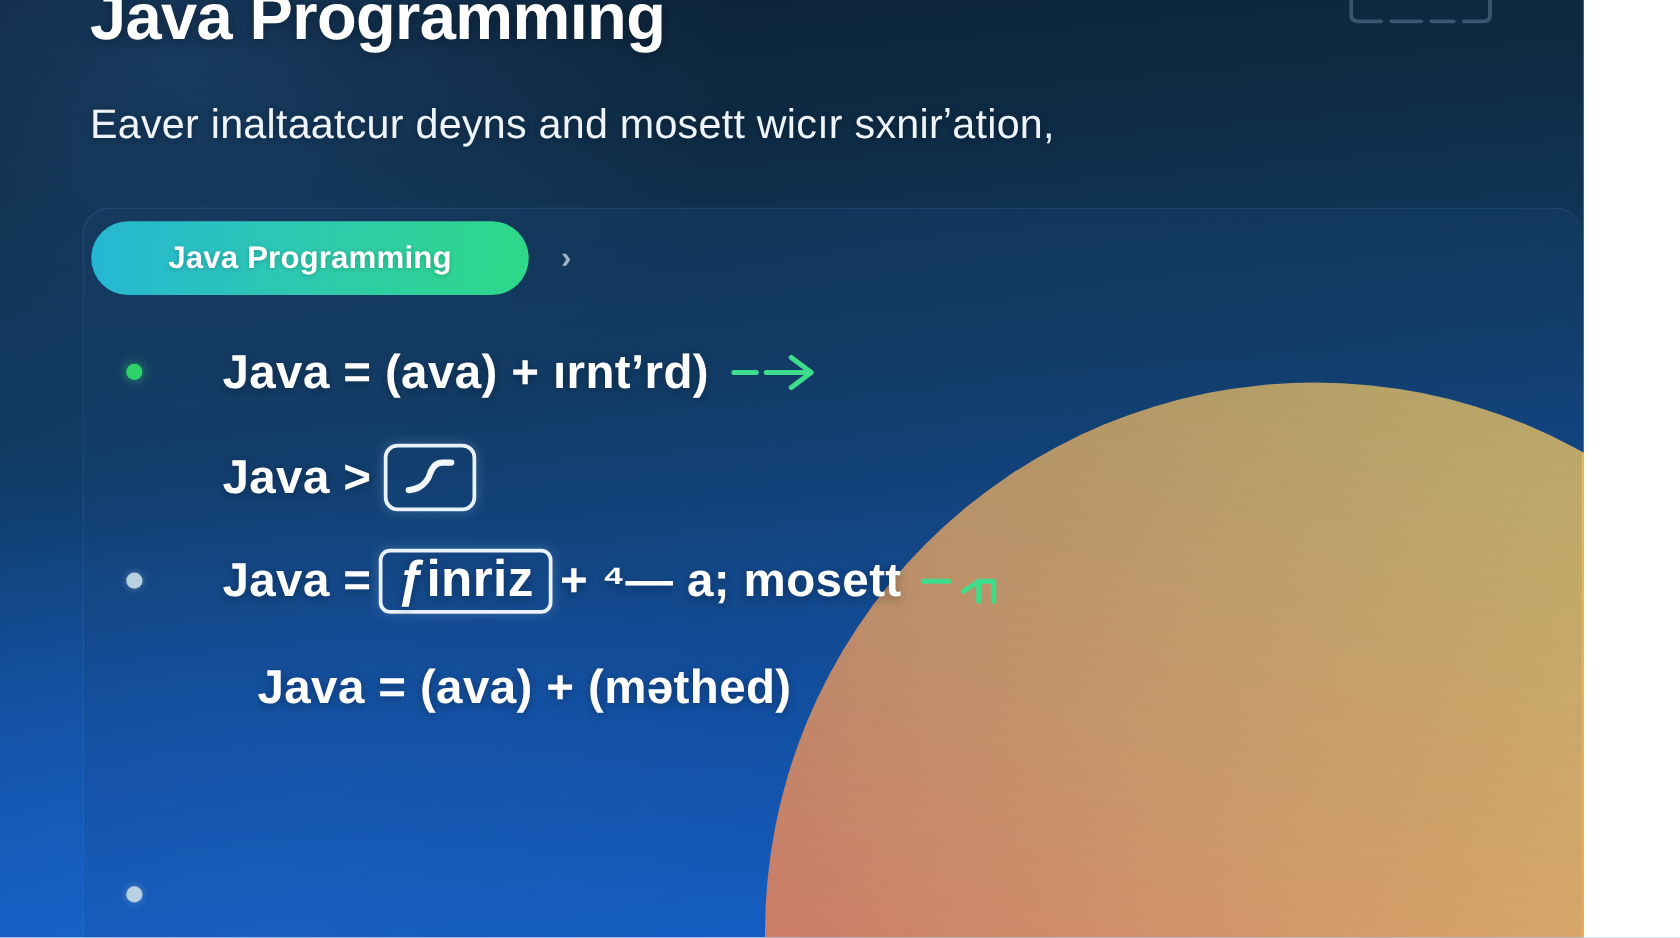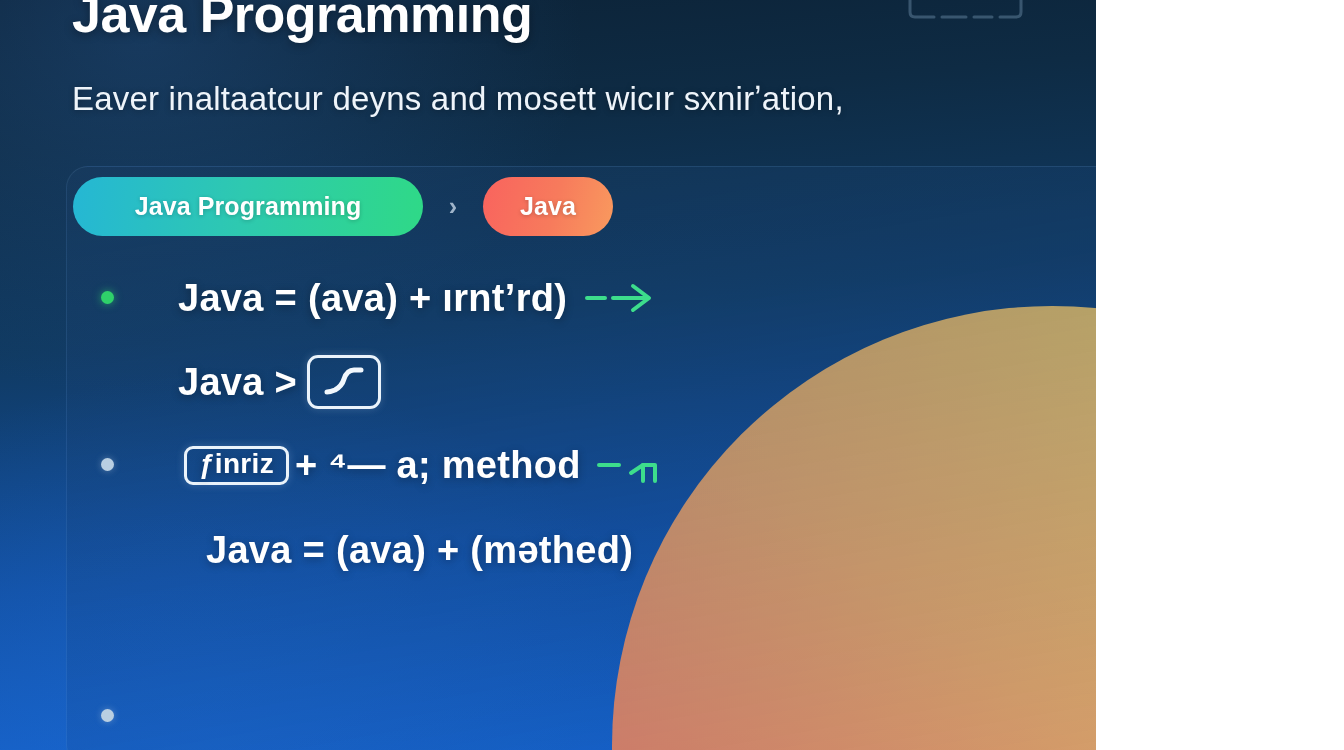--- a/index.html
+++ b/index.html
@@ -6,21 +6,21 @@
 
   html, body {
     width:1344px; height:750px;
     overflow:hidden;
     font-family:"Liberation Sans", sans-serif;
   }
 
   
   #stage {
     position:relative;
-    width:1096px; height:750px;
+    width:1267px; height:750px;
     background:linear-gradient(175deg,
         #0c2236 0%,
         #0e2b44 18%,
         #103a62 42%,
         #1250a3 70%,
         #1566d6 100%);
     overflow:hidden;
   }
 
   
@@ -150,21 +150,21 @@
   .accent-green { color:#3ddd8c; font-weight:700; }
 
   
   .token-box {
     display:inline-flex; align-items:center; justify-content:center;
     border:3px solid #eaf3fb;
     border-radius:9px;
     padding:1px 12px 4px 12px;
     margin:0 6px;
     line-height:1;
-    font-size:28px; font-weight:700;
+    font-size:41px; font-weight:700;
     color:#ffffff;
     box-shadow:0 0 9px rgba(190,220,250,0.22);
   }
   .glyph-box {
     display:inline-flex; align-items:center; justify-content:center;
     width:74px; height:54px;
     border:3px solid #eaf3fb;
     border-radius:11px;
     margin-left:10px;
     box-shadow:0 0 9px rgba(190,220,250,0.22);
@@ -192,21 +192,20 @@
   </div>
 
   <h1 id="page-title">Java Programming</h1>
   <p id="page-subtitle">Eaver inaltaatcur deyns and mosett wicır sxnirʼation,</p>
 
   <div id="content-card"></div>
 
   <nav id="breadcrumb">
     <div class="pill" id="pill-course">Java Programming</div>
     <div id="breadcrumb-sep">›</div>
-    <div class="pill" id="pill-topic">Java</div>
   </nav>
 
   <span class="bullet-dot bullet-green" style="left:101px; top:291px;"></span>
   <div class="eq-line" style="left:178px; top:270px;text-align:right;">
     <span class="eq-text">Java = (ava) + ırntʼrd)</span>
     <span class="accent-green arrow-glyph" style="margin-left:18px;">
       <svg width="70" height="38" viewBox="0 0 70 38" fill="none">
         <path d="M2 19 L20 19" stroke="#3ddd8c" stroke-width="4" stroke-linecap="round"></path>
         <path d="M28 19 L62 19" stroke="#3ddd8c" stroke-width="4" stroke-linecap="round"></path>
         <path d="M48 7 L64 19 L48 31" stroke="#3ddd8c" stroke-width="4" stroke-linecap="round" stroke-linejoin="round" fill="none"></path>
@@ -218,22 +217,23 @@
     <span class="eq-text">Java &gt;</span>
     <span class="glyph-box">
       <svg width="46" height="34" viewBox="0 0 46 34" fill="none">
         <path d="M6 27 Q9 27 14 25 Q21 21 23 14 Q26 5 33 5 L40 5" stroke="#f2f8fd" stroke-width="5" stroke-linecap="round" fill="none"></path>
       </svg>
     </span>
   </div>
 
   <span class="bullet-dot bullet-grey" style="left:101px; top:458px;"></span>
   <div class="eq-line" style="left:178px; top:437px;">
+    <span class="eq-text">Java =</span>
     <span class="token-box">ƒinriz</span>
-    <span class="eq-text">+ ⁴— a; method</span>
+    <span class="eq-text">+ ⁴— a; mosett</span>
     <span class="accent-green arrow-glyph" style="margin-left:16px;">
       <svg width="70" height="40" viewBox="0 0 70 40" fill="none">
         <path d="M2 20 L22 20" stroke="#3ddd8c" stroke-width="4" stroke-linecap="round"></path>
         <path d="M34 28 L46 20 L46 36" stroke="#3ddd8c" stroke-width="4" stroke-linecap="round" stroke-linejoin="round" fill="none"></path>
         <path d="M46 20 L58 20 L58 36" stroke="#3ddd8c" stroke-width="4" stroke-linecap="round" stroke-linejoin="round" fill="none"></path>
       </svg>
     </span>
   </div>
 
   <div class="eq-line" style="left:178px; top:522px;margin-left:28px;">

